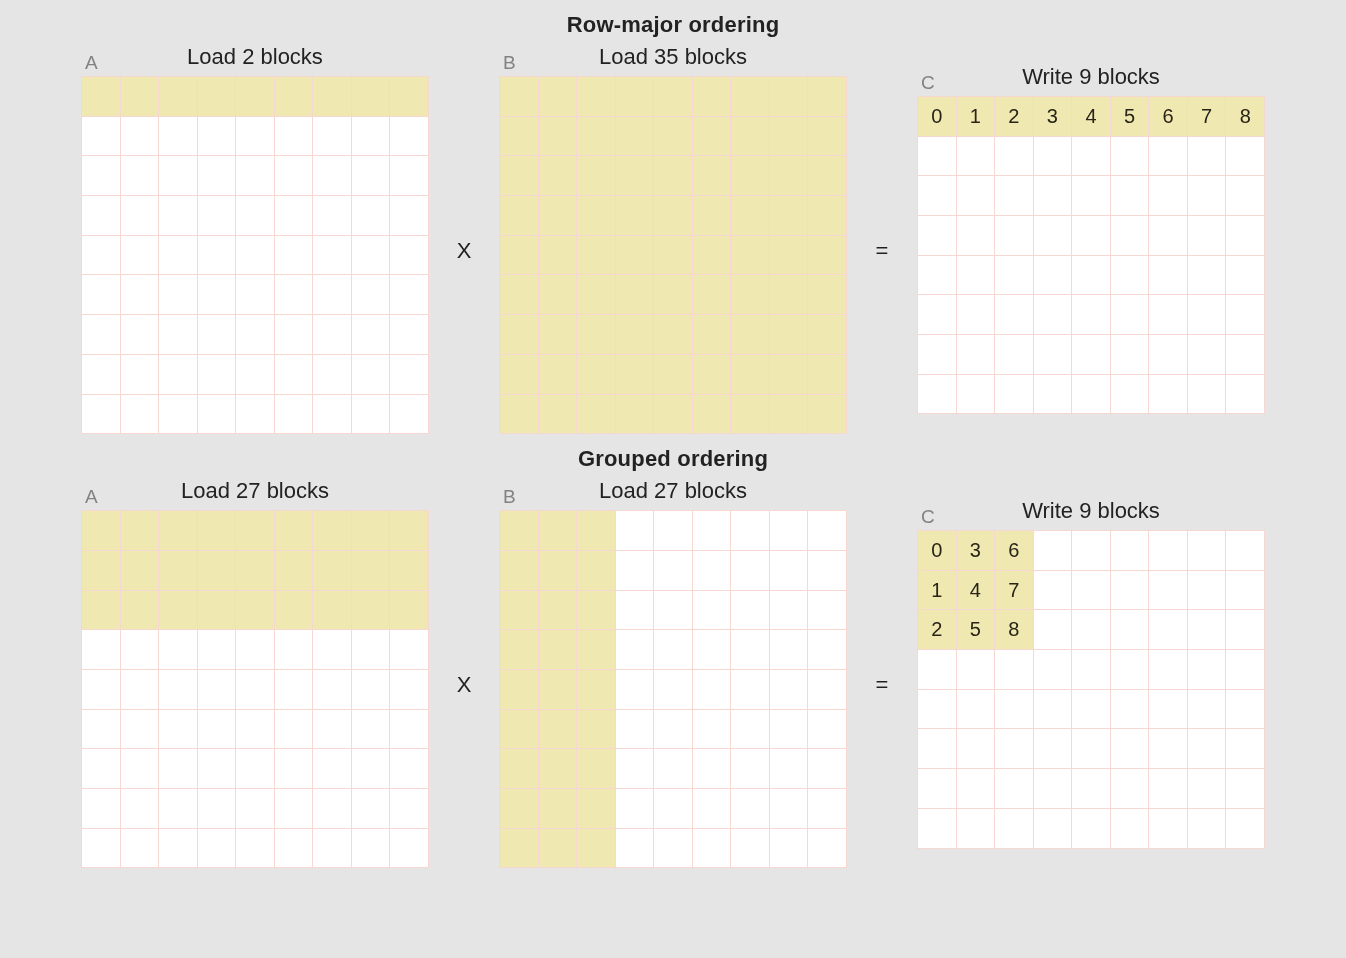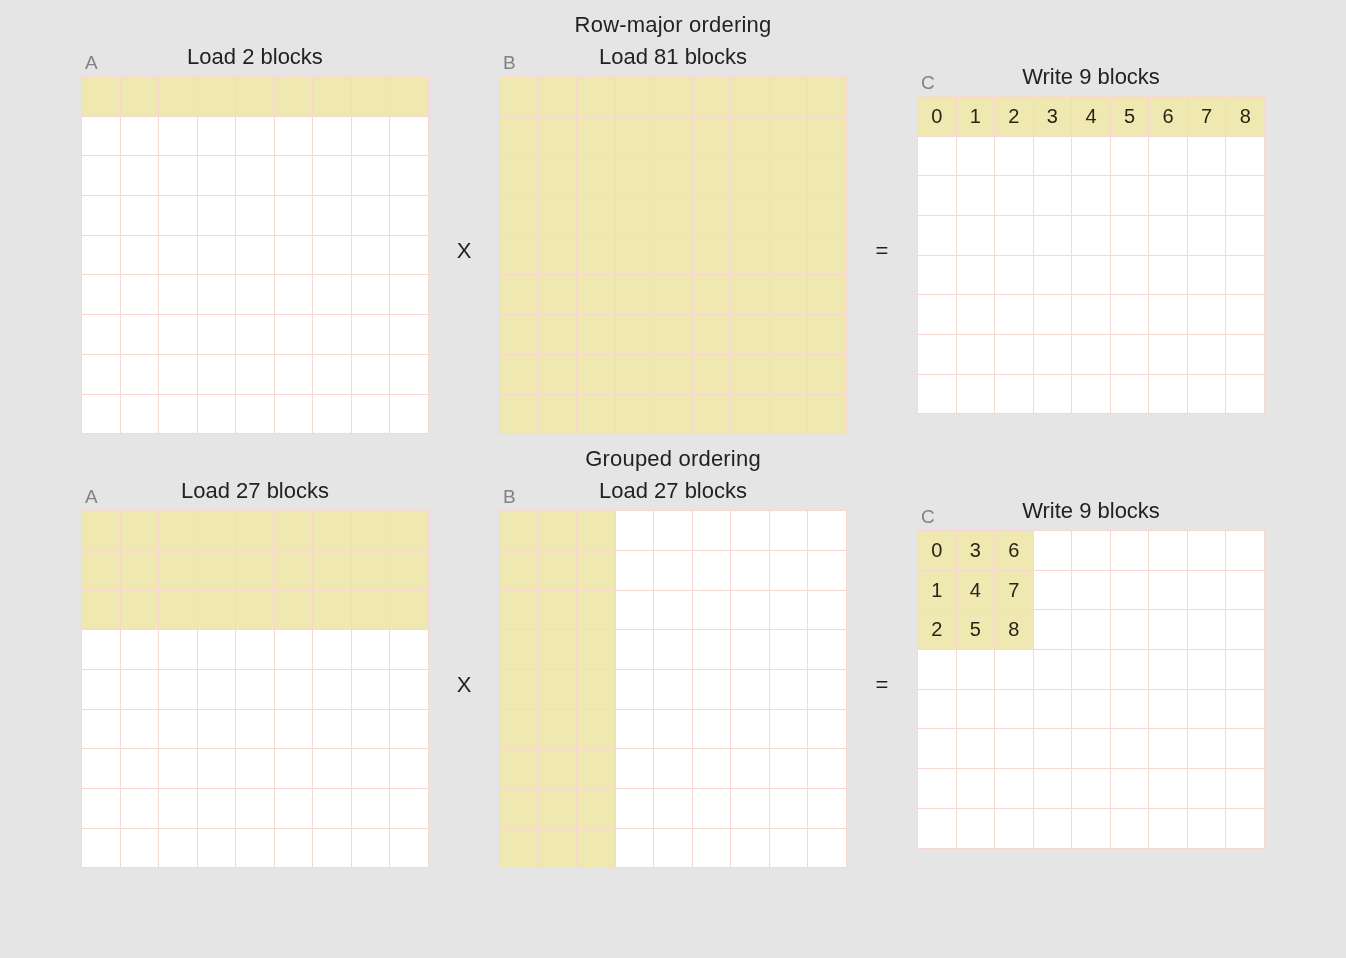--- a/index.html
+++ b/index.html
@@ -6,21 +6,21 @@
   html,body{margin:0;padding:0;}
   body{
     background:var(--bg);
     width:1346px; height:958px;
     font-family:Helvetica,Arial,sans-serif;
     color:var(--txt);
     overflow:hidden;
   }
   .section-title{
     text-align:center;
-    font-weight:400;
+    font-weight:700;
     font-size:22px;
     margin:12px 0 4px 0;
     letter-spacing:.2px;
   }
   .row{
     display:flex;
     align-items:center;
     justify-content:center;
     gap:0;
   }
@@ -190,21 +190,21 @@
           </tr>
     </tbody>
       </table>
   </div>
 
   <div class="op">X</div>
 
   <div class="panel">
     <div class="caption-wrap">
       <span class="matrix-label">B</span>
-      <span class="caption">Load 81 blocks</span>
+      <span class="caption">Load 35 blocks</span>
     </div>
     <table class="grid grid9">
       <tbody>
           <tr>
             <td class="hi"></td>
             <td class="hi"></td>
             <td class="hi"></td>
             <td class="hi"></td>
             <td class="hi"></td>
             <td class="hi"></td>

